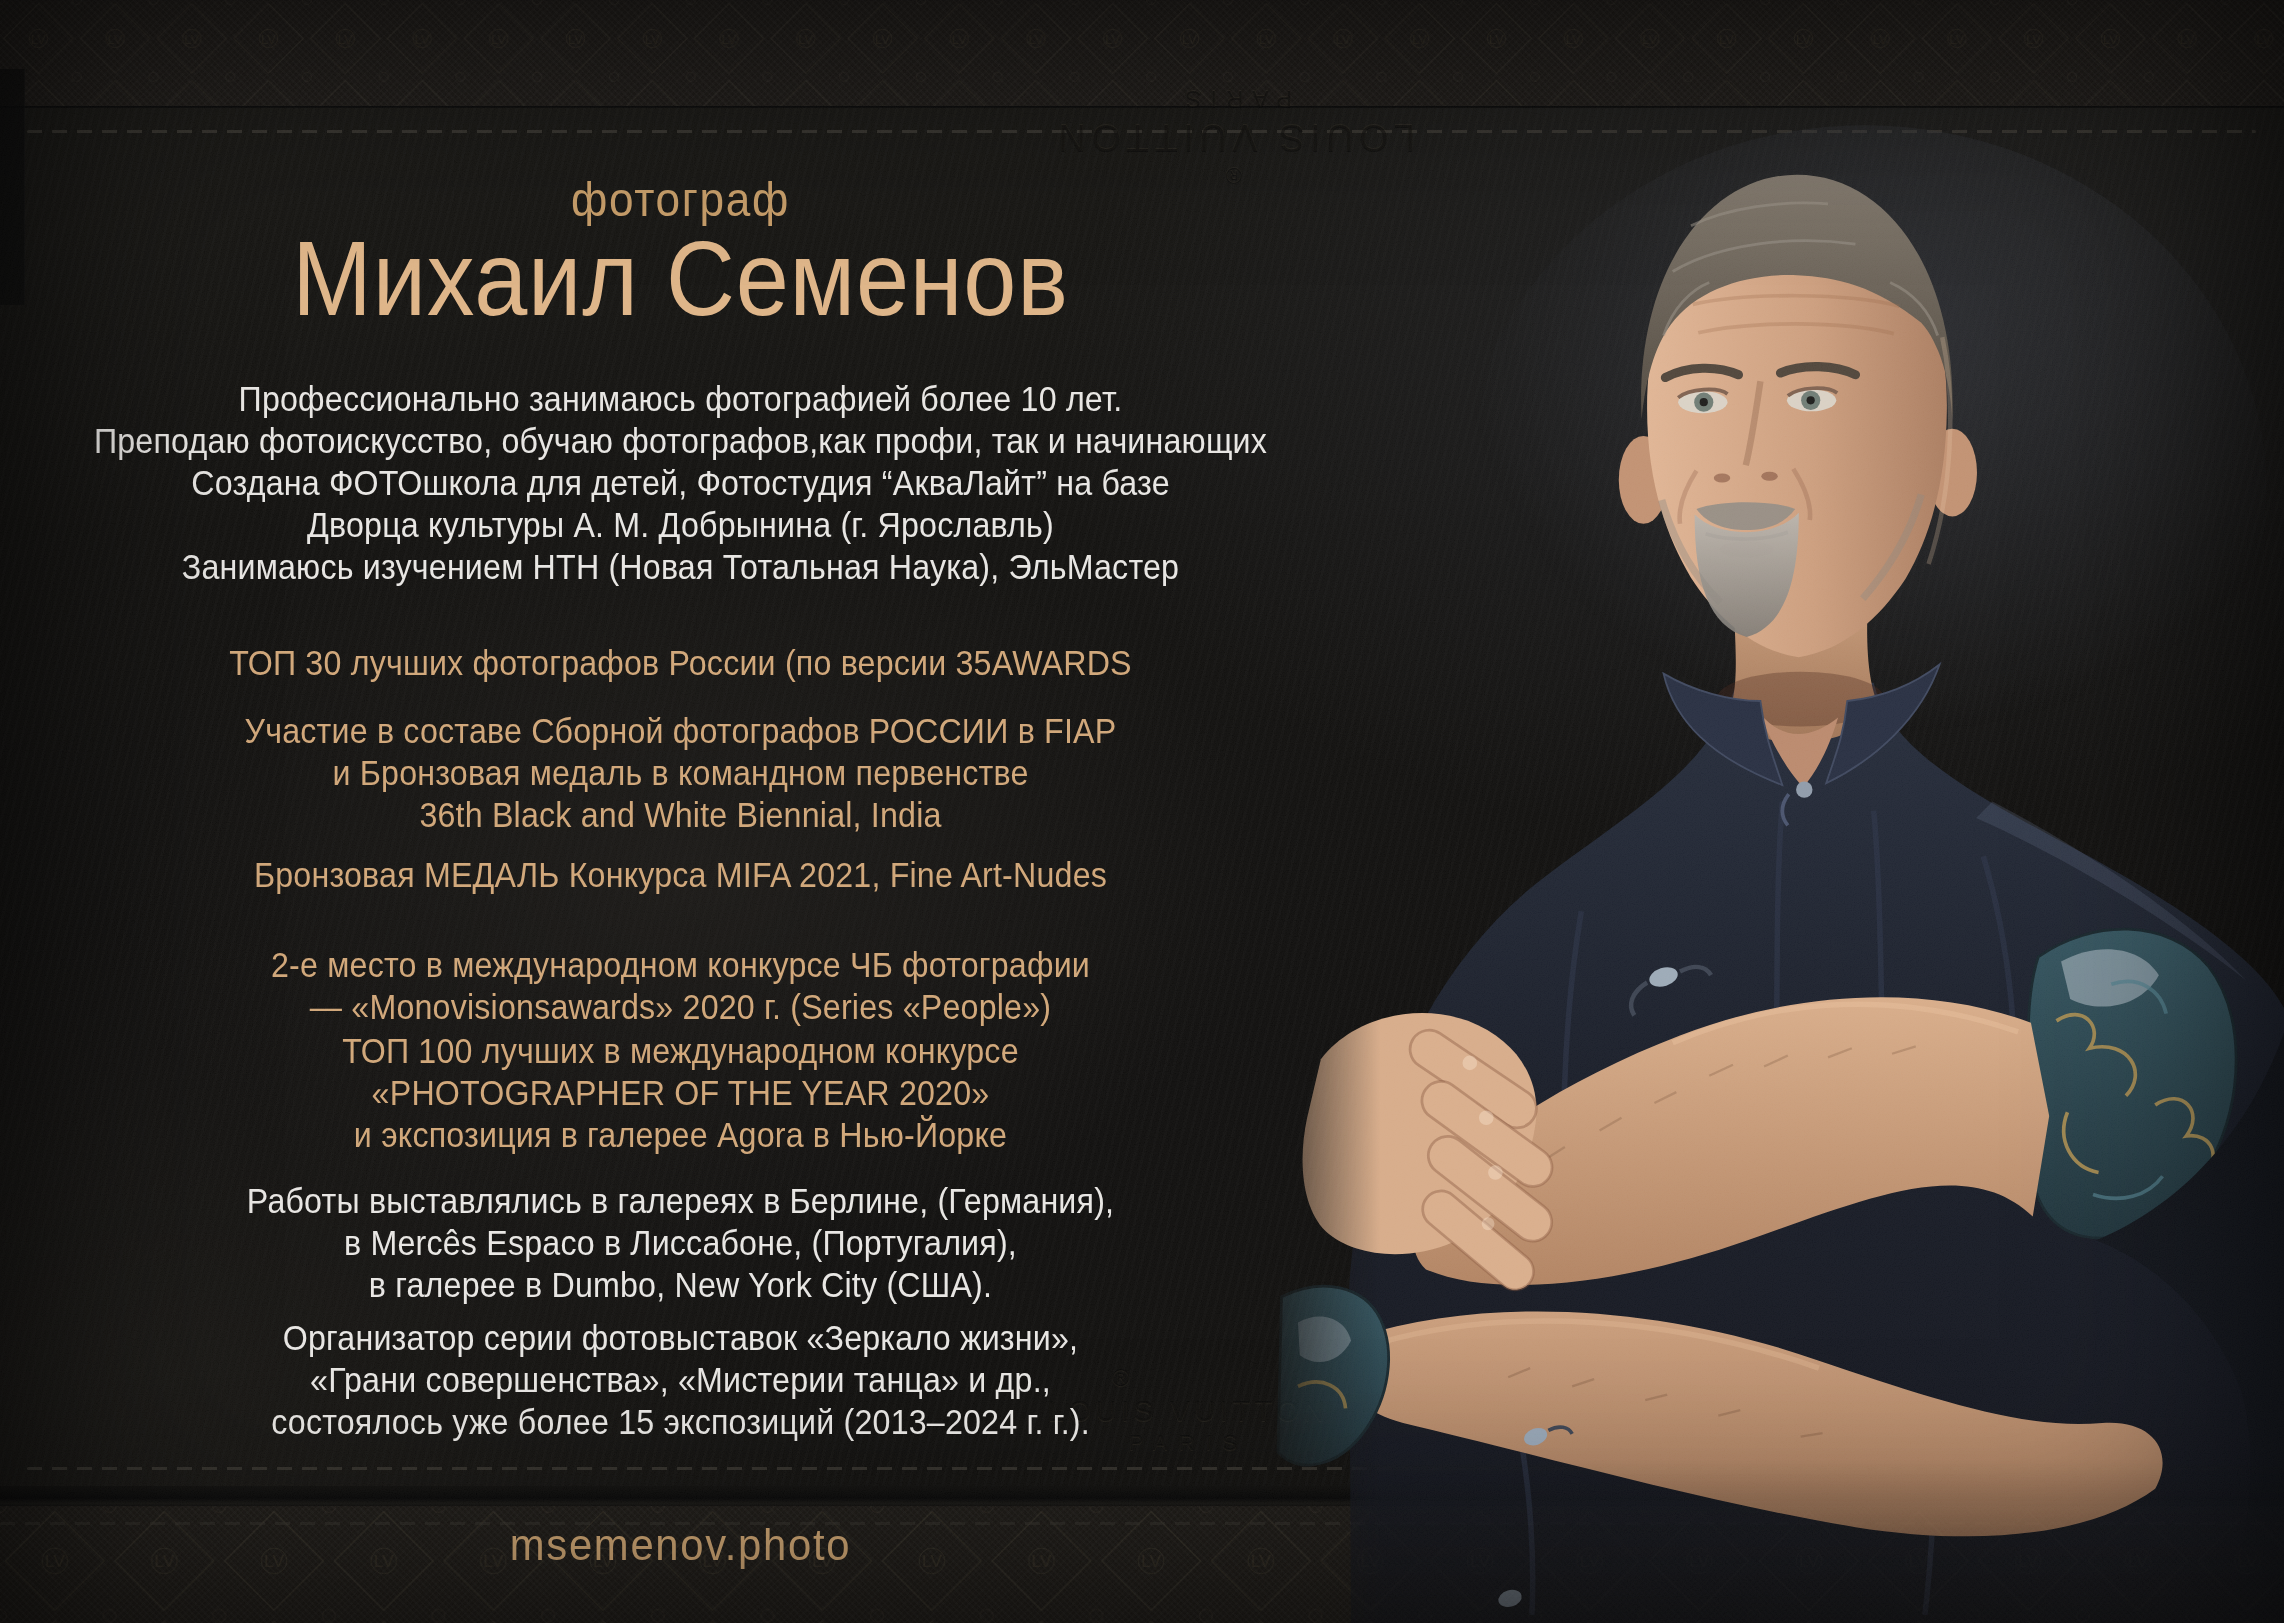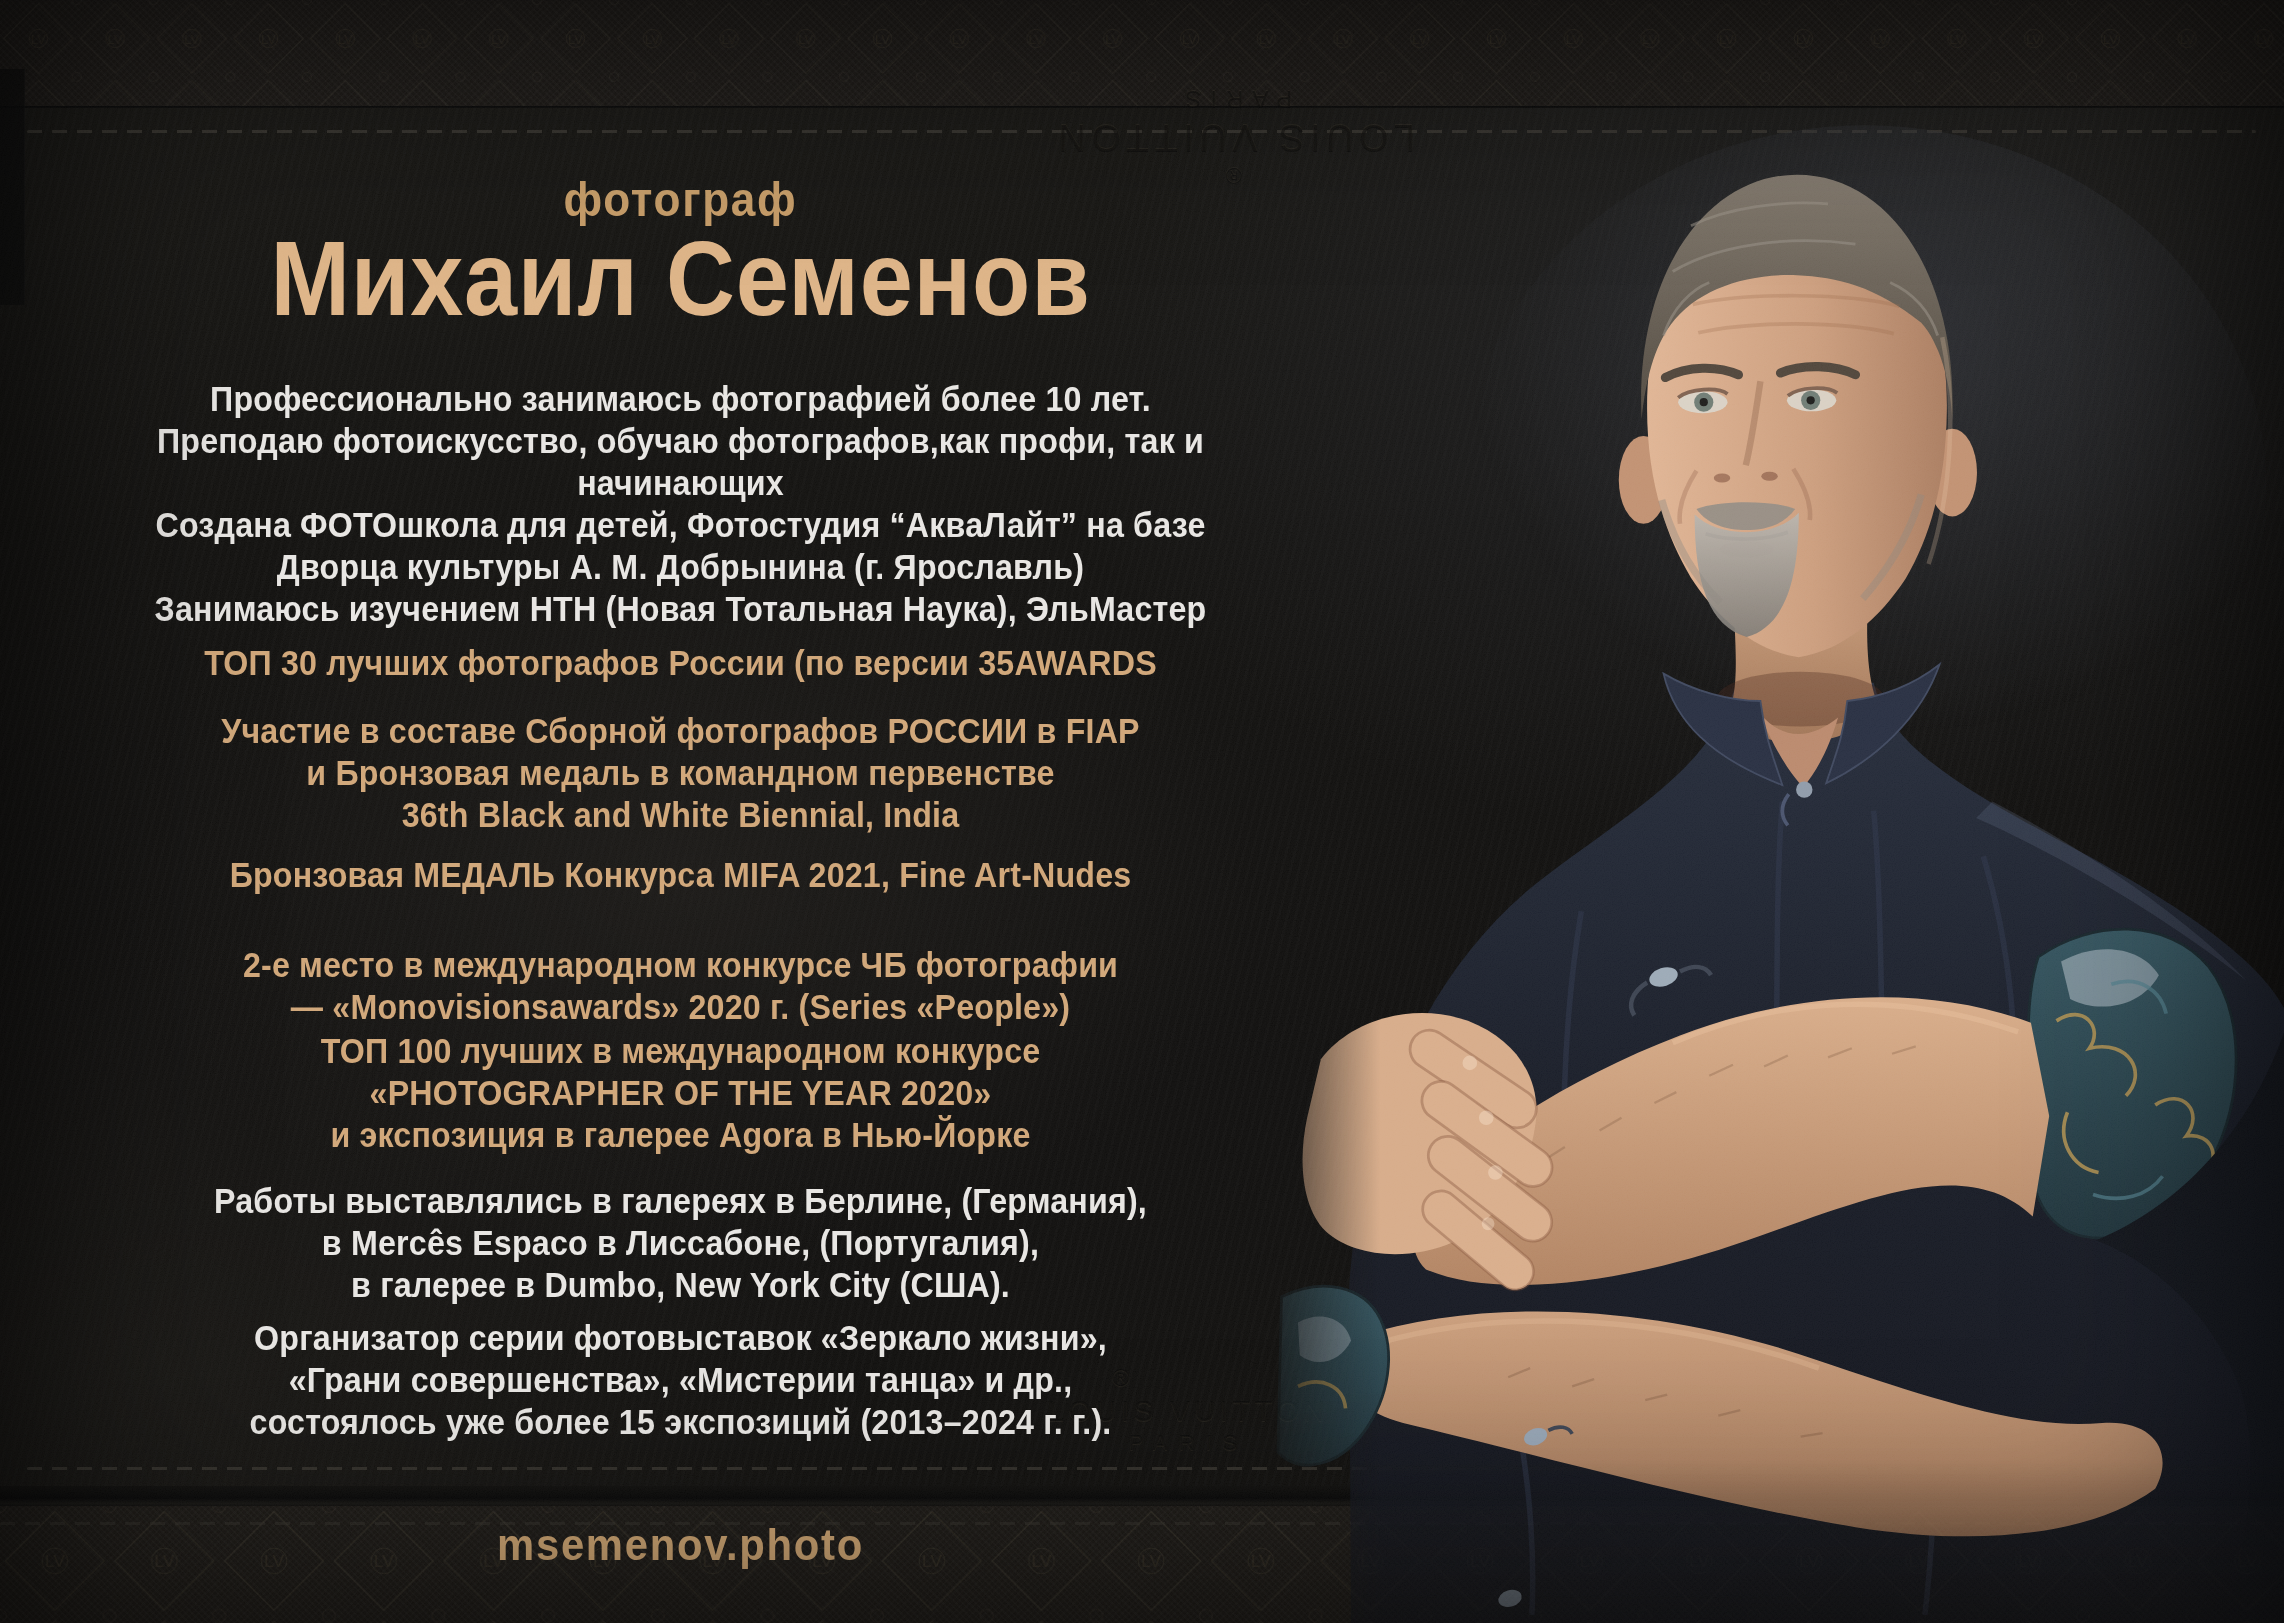--- a/index.html
+++ b/index.html
@@ -66,21 +66,21 @@
     position:absolute;left:1234px;top:107px;width:1051px;height:1517px;
     -webkit-mask-image:linear-gradient(to right, transparent 0, #000 146px);
     mask-image:linear-gradient(to right, transparent 0, #000 146px);
   }
   .portrait-inner{
     width:100%;height:100%;
     -webkit-mask-image:linear-gradient(to bottom,#000 0 1352px, rgba(0,0,0,.8) 1425px, rgba(0,0,0,.62) 100%);
     mask-image:linear-gradient(to bottom,#000 0 1352px, rgba(0,0,0,.8) 1425px, rgba(0,0,0,.62) 100%);
   }
   
-  .text-col{position:absolute;left:0;top:0;width:1361px;height:1160px;font-weight:bold;}
+  .text-col{position:absolute;left:0;top:0;width:1361px;height:1160px;}
   .tblock{position:absolute;left:0;width:100%;text-align:center;transform:scaleX(.92);transform-origin:50% 0;}
   .kicker{top:172px;font-size:48px;color:#c49963;letter-spacing:1.8px;}
   .name{top:225px;font-size:106px;color:#ddb284;letter-spacing:0.9px;transform:scaleX(.9);transform-origin:50% 0;line-height:1;}
   .body-lines .ln{font-size:35px;line-height:42px;letter-spacing:0.2px;}
   .white .ln{color:#e7e5e2;}
   .gold .ln{color:#cfa475;}
   .bio{top:378px;}
   .a1{top:642px;}
   .a2{top:710px;}
   .a3{top:854px;}

